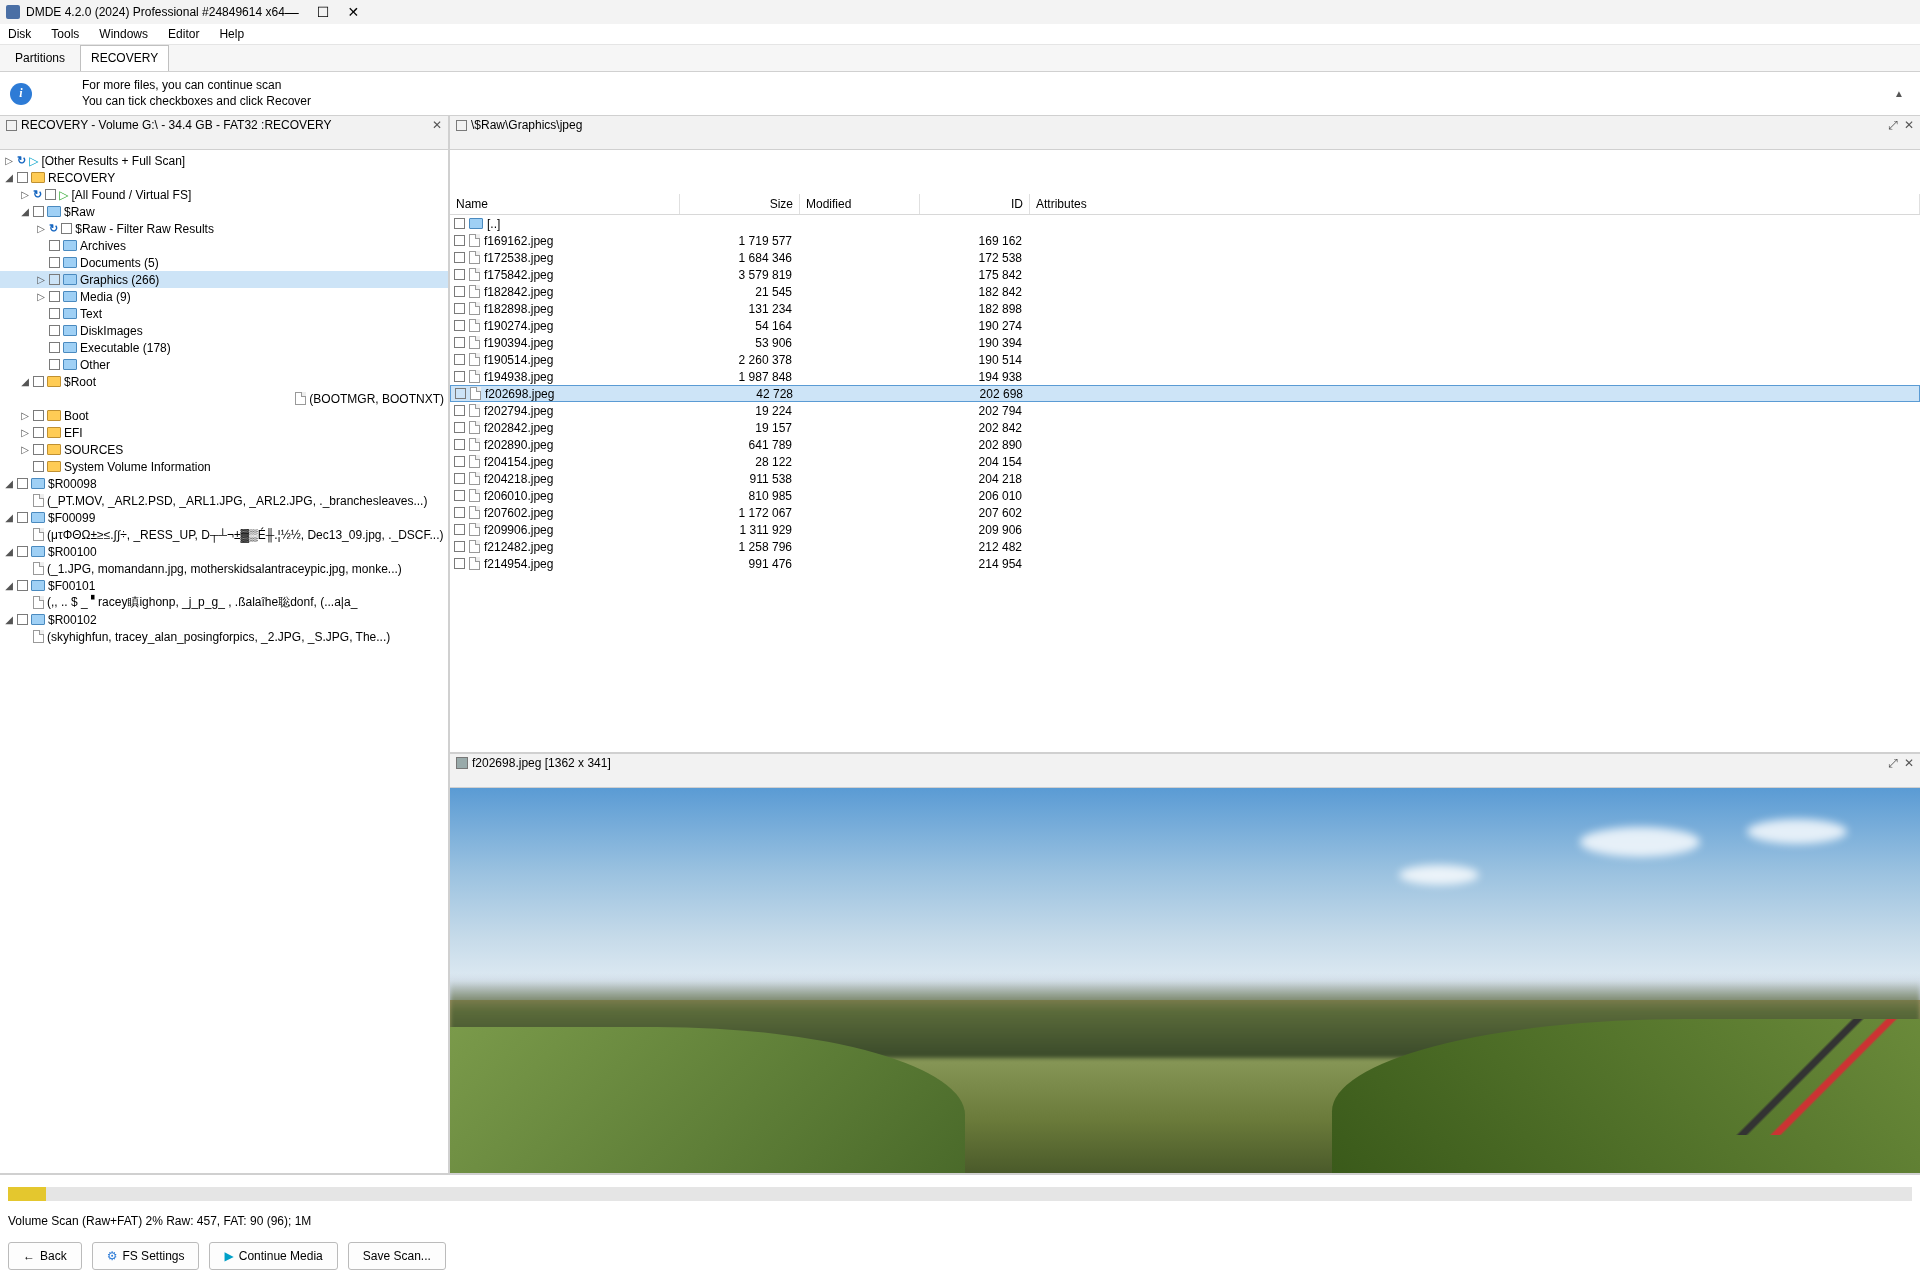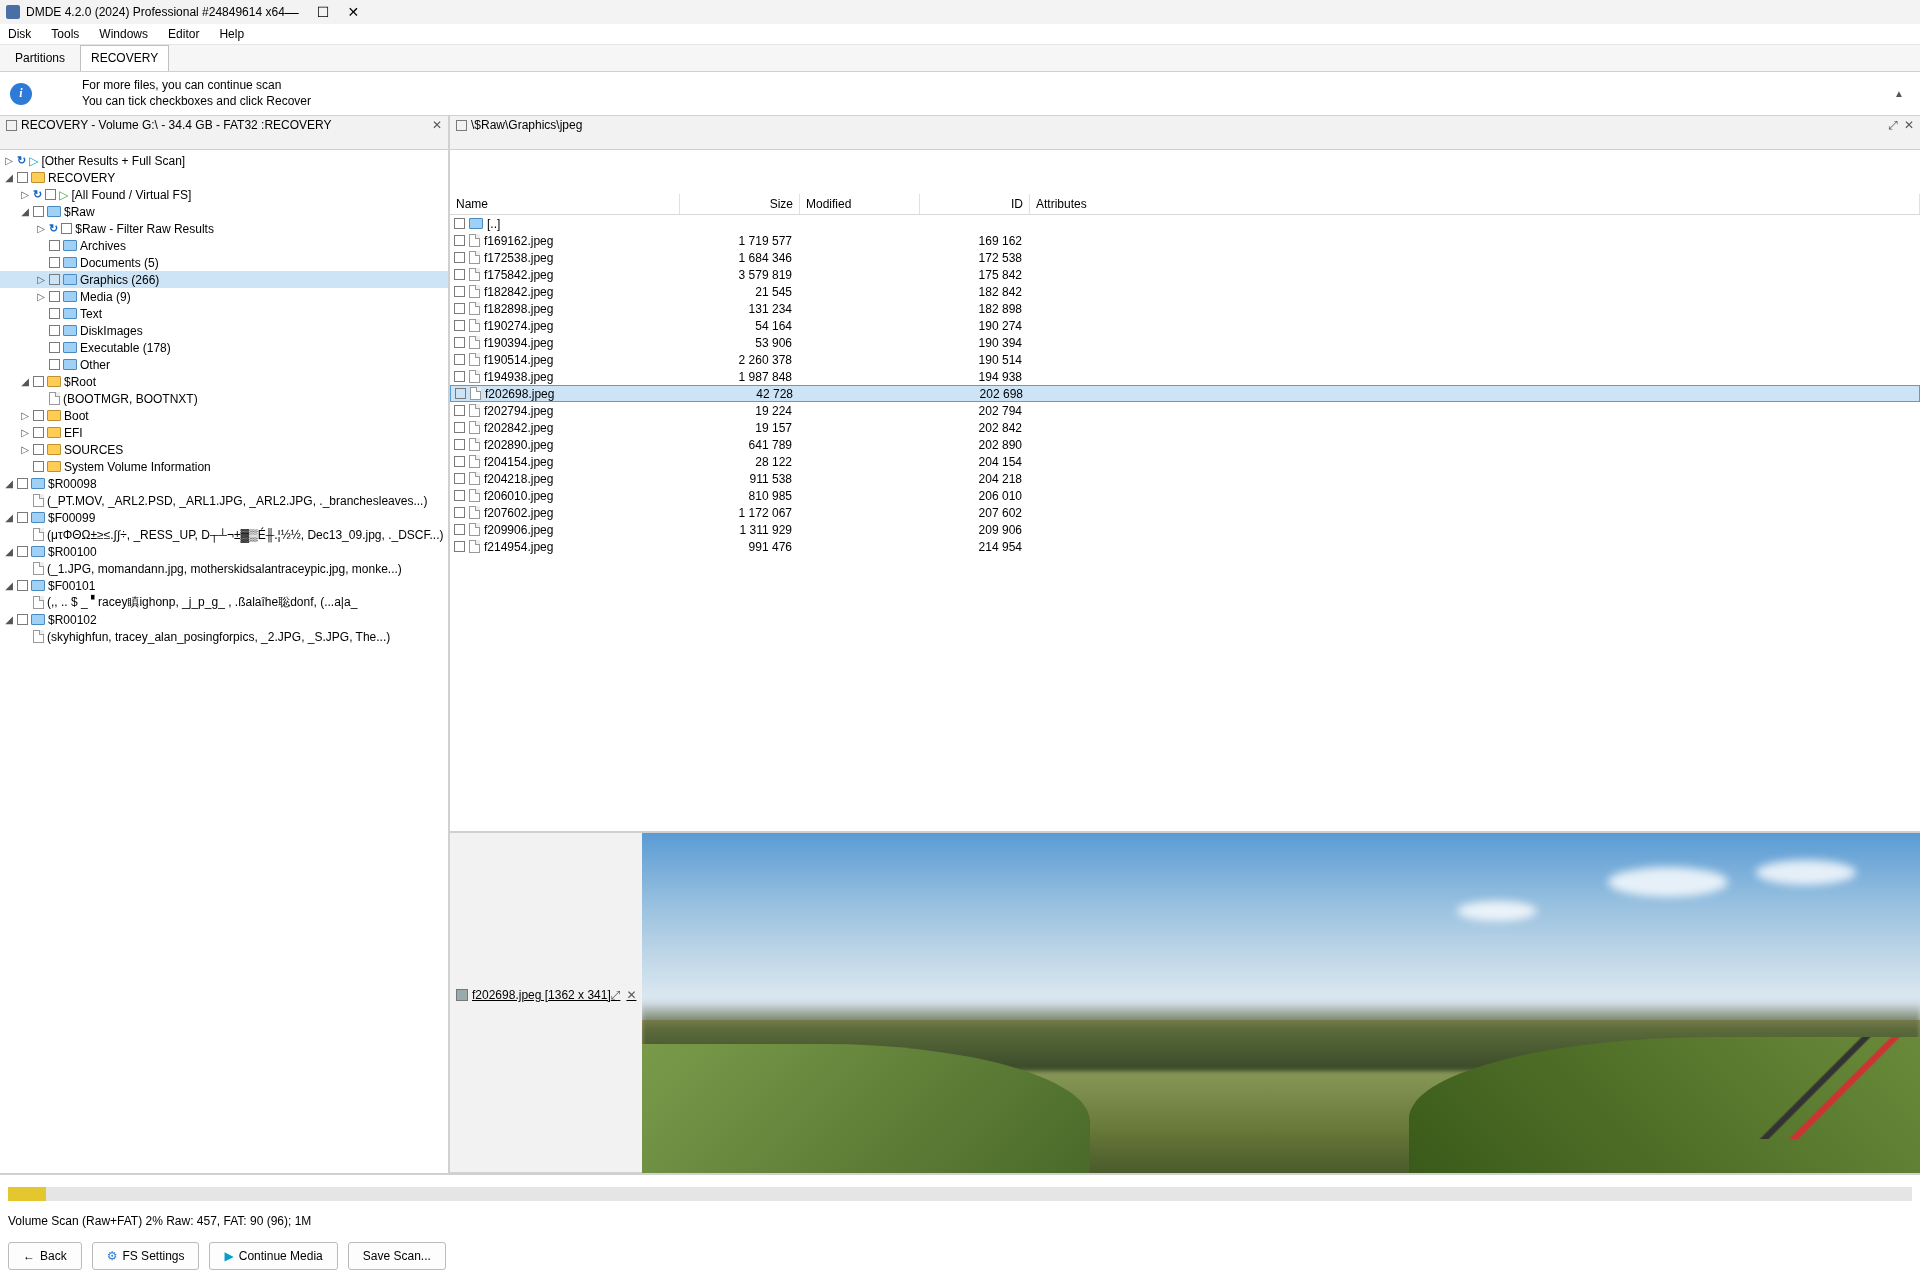--- a/index.html
+++ b/index.html
@@ -40,21 +40,21 @@
 .fhead div { padding: 3px 6px; border-right: 1px solid #e0e0e0; margin-top: 44px; }
 .c-name { flex: 0 0 230px; }
 .c-size { flex: 0 0 120px; text-align: right; }
 .c-mod { flex: 0 0 120px; }
 .c-id { flex: 0 0 110px; text-align: right; }
 .c-attr { flex: 1; }
 .frow { display: flex; align-items: center; height: 17px; }
 .frow.sel { background: #cde4f7; border: 1px solid #5a9bd4; }
 .frow .c-name { display: flex; align-items: center; gap: 4px; padding-left: 4px; }
 .frow .c-size, .frow .c-id { padding-right: 8px; }
-.preview-pane { height: 340px; display: flex; flex-direction: row; text-decoration: underline; }
+.preview-pane { height: 419px; display: flex; flex-direction: column; }
 .preview-img { flex: 1; overflow: hidden; position: relative; }
 .landscape { width: 100%; height: 100%; position: relative; }
 .sky { position: absolute; top: 0; left: 0; right: 0; height: 55%; background: linear-gradient(#5a9bd4, #9bc2e0 40%, #c5dae9 70%, #e8f0f6); }
 .cloud { position: absolute; background: rgba(255,255,255,0.8); border-radius: 50%; filter: blur(4px); }
 .ground { position: absolute; bottom: 0; left: 0; right: 0; height: 45%; background: linear-gradient(#a89568, #8a9a5a 30%, #6a7a3a 70%, #4a5a2a); }
 .trees { position: absolute; bottom: 30%; left: 0; right: 0; height: 20%; background: linear-gradient(transparent, #5a6a3a 40%, #3a4a2a); filter: blur(2px); }
 .hill-left { position: absolute; bottom: 0; left: 0; width: 35%; height: 38%; background: linear-gradient(135deg, #7a9a4a, #4a6a2a); border-radius: 0 60% 0 0; }
 .hill-right { position: absolute; bottom: 0; right: 0; width: 40%; height: 40%; background: linear-gradient(-135deg, #6a8a3a, #3a5a1a); border-radius: 60% 0 0 0; }
 .rail { position: absolute; bottom: 10%; right: 0; width: 15%; height: 30%; background: linear-gradient(135deg, transparent 45%, #333 46%, #333 48%, transparent 49%, transparent 55%, #c33 56%, #c33 58%, transparent 59%); }
 .mtns { position: absolute; top: 48%; left: 0; right: 0; height: 8%; background: linear-gradient(transparent, rgba(120,130,150,0.4)); }
@@ -193,21 +193,21 @@
           <span class="chk"></span>
           <span class="fld blue"></span>
           <span>Other</span>
         </div>
         <div class="tree-row" style="padding-left: 20px;">
           <span class="tw">◢</span>
           <span class="chk"></span>
           <span class="fld gold"></span>
           <span>$Root</span>
         </div>
-        <div class="tree-row" style="padding-left: 36px;">
+        <div class="tree-row" style="padding-left: 36px; justify-content: flex-end;">
           <span class="tw"></span>
           <span class="doc"></span>
           <span>(BOOTMGR, BOOTNXT)</span>
         </div>
         <div class="tree-row" style="padding-left: 20px;">
           <span class="tw">▷</span>
           <span class="chk"></span>
           <span class="fld gold"></span>
           <span>Boot</span>
         </div>
@@ -507,20 +507,31 @@
           </div>
           <div class="frow">
             <div class="c-name">
               <span class="chk"></span>
               <span class="doc"></span>
               <span>f209906.jpeg</span>
             </div>
             <div class="c-size">1 311 929</div>
             <div class="c-mod"></div>
             <div class="c-id">209 906</div>
+            <div class="c-attr"></div>
+          </div>
+          <div class="frow">
+            <div class="c-name">
+              <span class="chk"></span>
+              <span class="doc"></span>
+              <span>f212482.jpeg</span>
+            </div>
+            <div class="c-size">1 258 796</div>
+            <div class="c-mod"></div>
+            <div class="c-id">212 482</div>
             <div class="c-attr"></div>
           </div>
           <div class="frow">
             <div class="c-name">
               <span class="chk"></span>
               <span class="doc"></span>
               <span>f214954.jpeg</span>
             </div>
             <div class="c-size">991 476</div>
             <div class="c-mod"></div>

